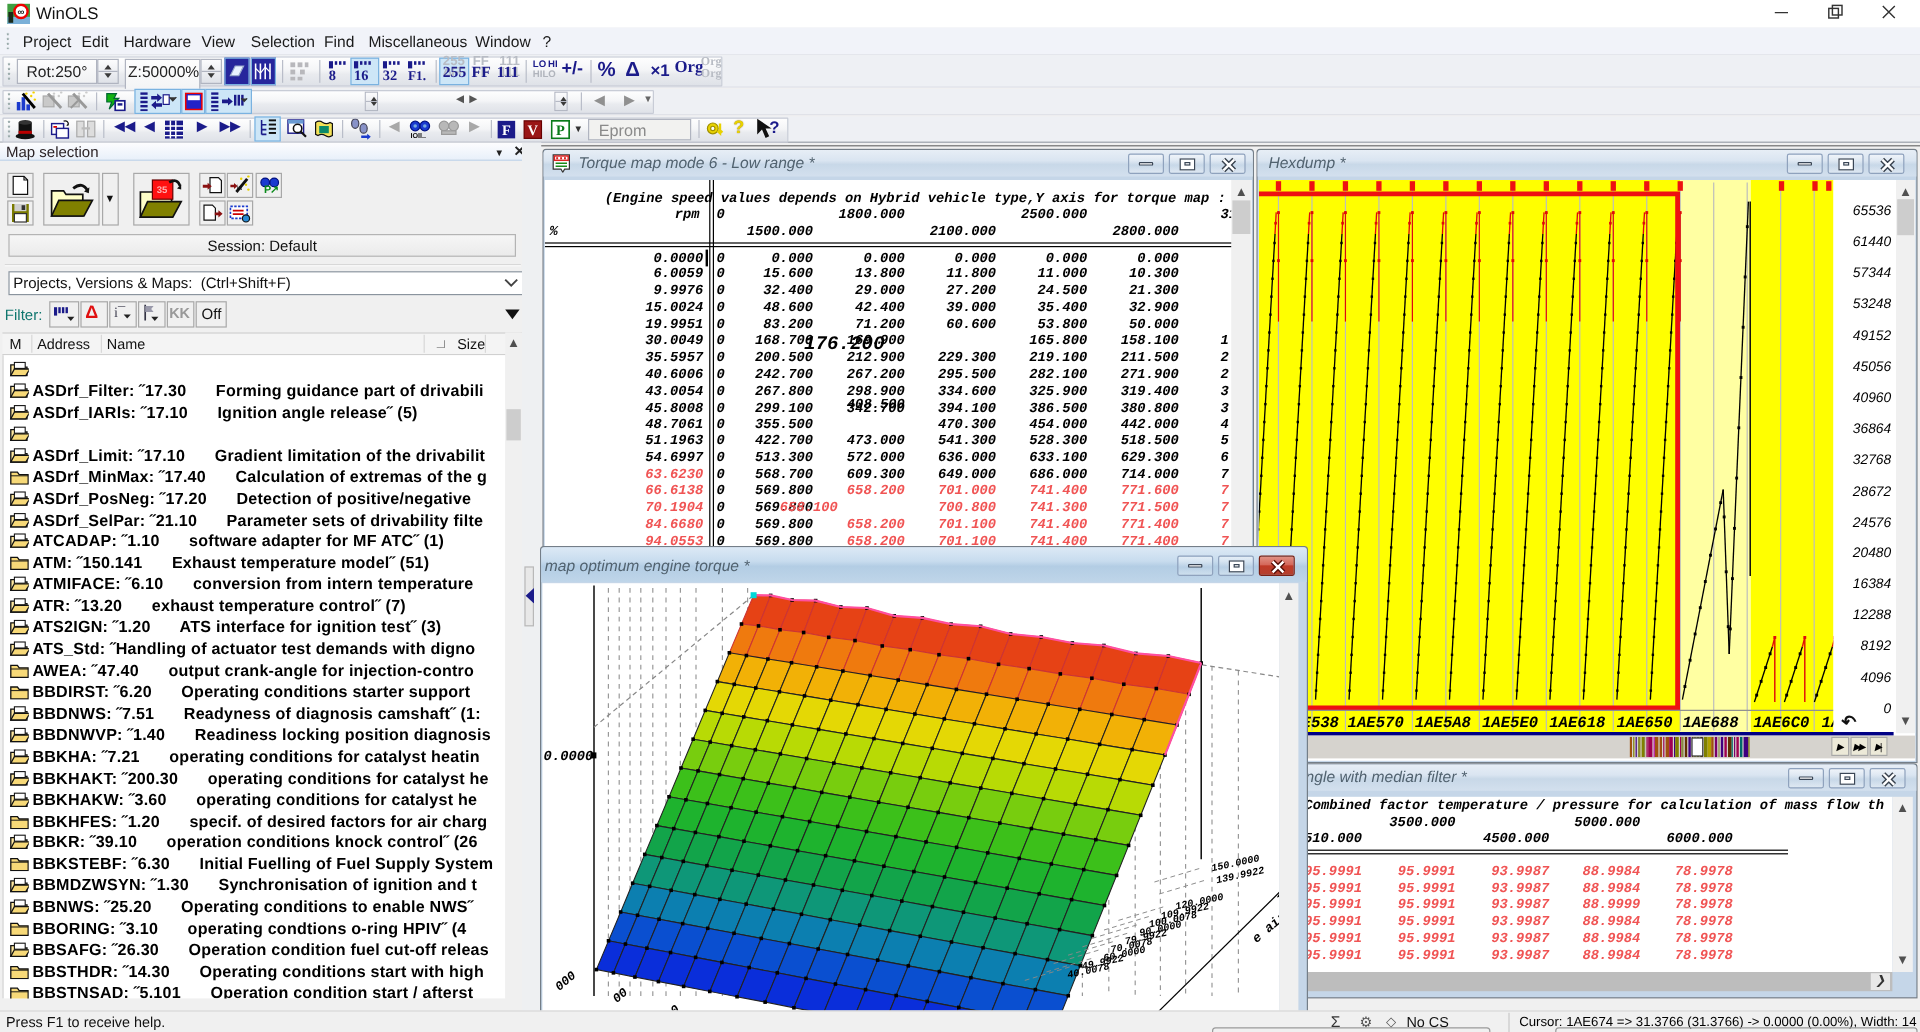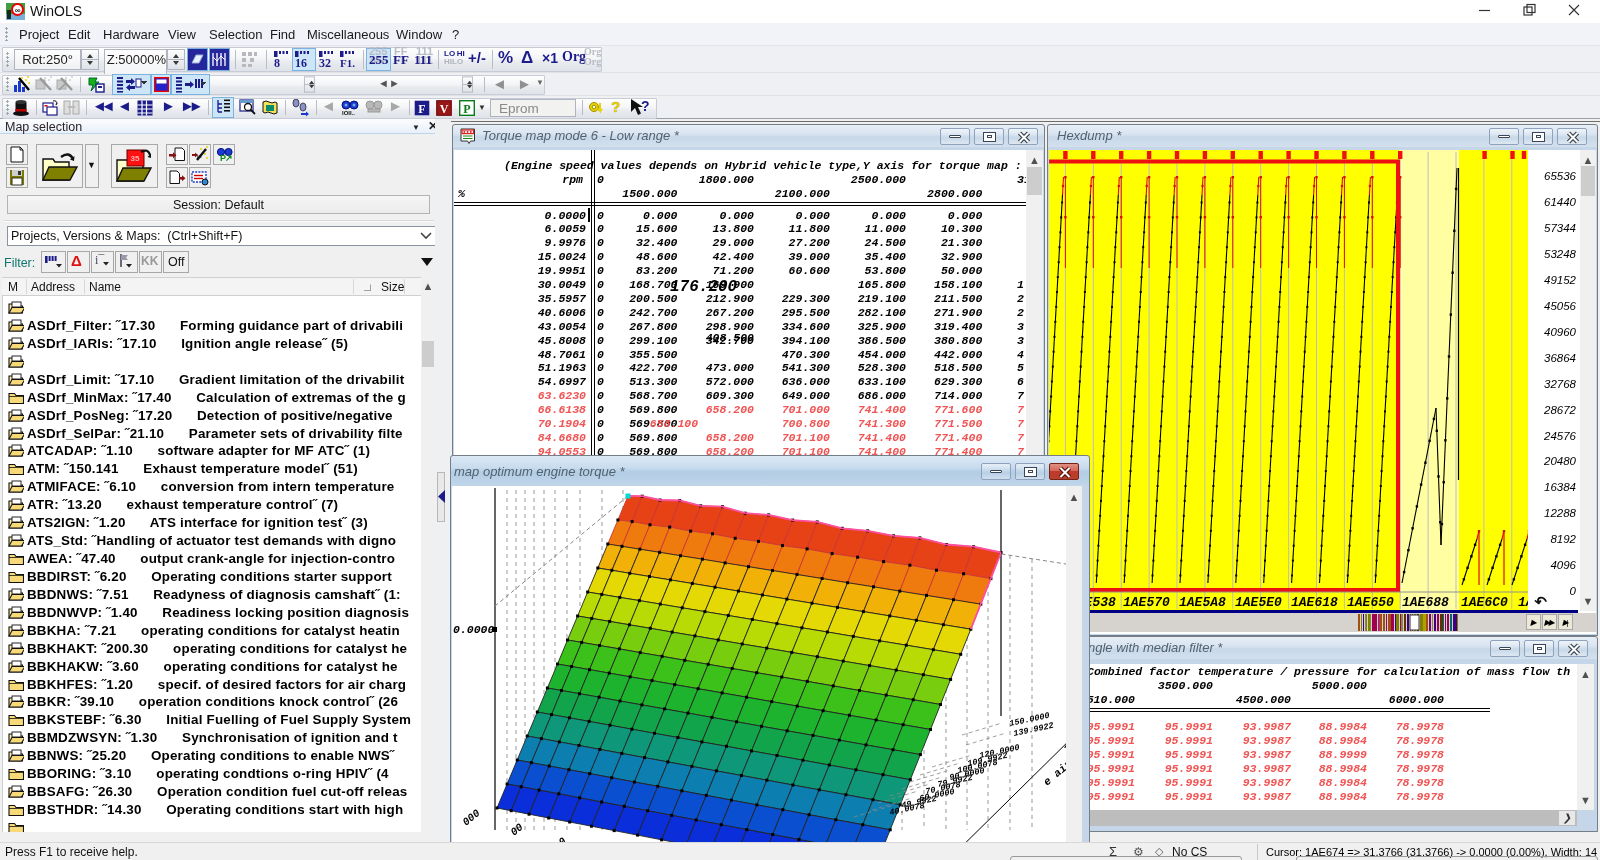--- a/index.html
+++ b/index.html
@@ -649,20 +649,21 @@
         <div class="mrow" style="left:24px;top:488.11px">BBSAFG: ˝26.30    Operation condition fuel cut-off releas</div>
         <svg class="licon" style="left:5px;top:507.03999999999996px" viewBox="0 0 16 13">
           <path d="M1 2.5 h5.5 l1.5 2 h7.5 v8 h-14.5 z" fill="#f7d978" stroke="#111" stroke-width="1.1"></path>
           <path d="M1 5.5 h14.5" stroke="#111" stroke-width="0.8"></path>
         </svg>
         <div class="mrow" style="left:24px;top:506.03999999999996px">BBSTHDR: ˝14.30    Operating conditions start with high</div>
         <svg class="licon" style="left:5px;top:524.97px" viewBox="0 0 16 13">
           <path d="M1 2.5 h5.5 l1.5 2 h7.5 v8 h-14.5 z" fill="#f7d978" stroke="#111" stroke-width="1.1"></path>
           <path d="M1 5.5 h14.5" stroke="#111" stroke-width="0.8"></path>
         </svg>
+        <div class="mrow" style="left:24px;top:523.97px">BBSTNSAD: ˝5.101    Operation condition start / afterst</div>
       </div>
 
  <div class="scroll-v" style="left:421px;top:158px;width:14px;height:674px">
   <div class="chev" style="top:2px">▲</div>
   <div class="thumb" style="top:64px;height:26px"></div>
 
  </div>
 
  <div class="abs" style="left:435px;top:0;width:16px;height:723px;background:#eef0f2"></div>
  <div class="abs" style="left:437px;top:353px;width:8px;height:50px;background:#e8e8e8;border:1px solid #b8b8b8"></div>

